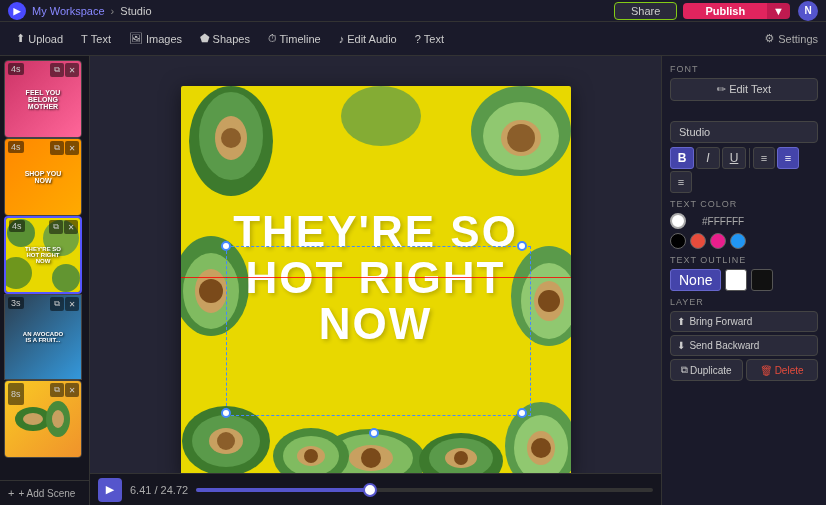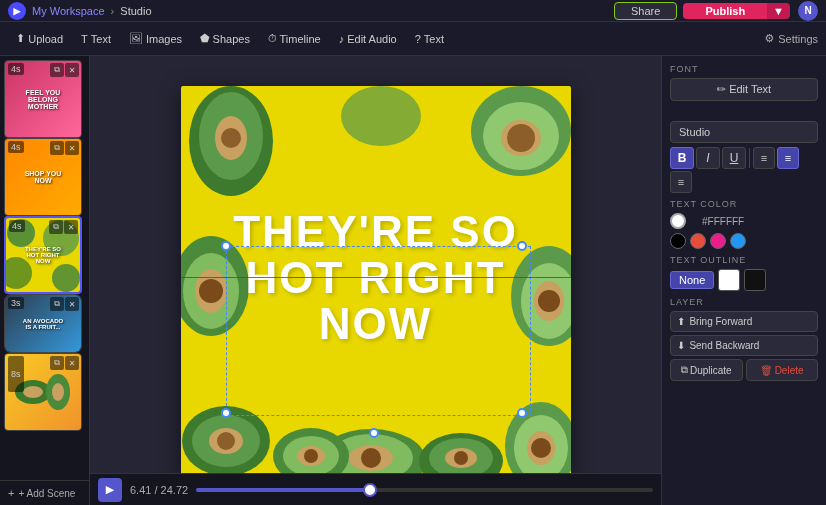--- a/index.html
+++ b/index.html
@@ -100,41 +100,41 @@
           </svg>
           <span style="color:white; font-size:6px; font-weight:bold; text-align:center; padding:2px; text-shadow:1px 1px 3px rgba(0,0,0,0.9); z-index:1; position:relative;">THEY'RE SO<br>HOT RIGHT<br>NOW</span>
         </div>
         <span style="position:absolute; top:2px; left:3px; font-size:9px; color:#ccc; background:rgba(0,0,0,0.5); padding:1px 3px; border-radius:2px;">4s</span>
         <div style="position:absolute; top:2px; right:2px; display:flex; gap:1px;">
           <button style="width:14px; height:14px; background:rgba(0,0,0,0.5); border:none; color:#ccc; border-radius:2px; cursor:pointer; font-size:8px;">⧉</button>
           <button style="width:14px; height:14px; background:rgba(0,0,0,0.5); border:none; color:#ccc; border-radius:2px; cursor:pointer; font-size:8px;">✕</button>
         </div>
       </div>
 
-      <div style="position:relative; width:78px; height:59px; border-radius:7px; overflow:hidden; cursor:pointer; border:1px solid #444; flex-shrink:0;">
+      <div style="position:relative; width:78px; height:86px; border-radius:0; overflow:hidden; cursor:pointer; border:1px solid #444; flex-shrink:0;">
         <div style="width:100%; height:100%; background:linear-gradient(135deg, #2c3e50, #3498db); display:flex; align-items:center; justify-content:center;">
           <span style="color:white; font-size:6px; font-weight:bold; text-align:center; padding:2px; text-shadow:1px 1px 2px rgba(0,0,0,0.8);">AN AVOCADO<br>IS A FRUIT...</span>
         </div>
         <span style="position:absolute; top:2px; left:3px; font-size:9px; color:#ccc; background:rgba(0,0,0,0.5); padding:1px 3px; border-radius:2px;">3s</span>
         <div style="position:absolute; top:2px; right:2px; display:flex; gap:1px;">
           <button style="width:14px; height:14px; background:rgba(0,0,0,0.5); border:none; color:#ccc; border-radius:2px; cursor:pointer; font-size:8px;">⧉</button>
           <button style="width:14px; height:14px; background:rgba(0,0,0,0.5); border:none; color:#ccc; border-radius:2px; cursor:pointer; font-size:8px;">✕</button>
         </div>
       </div>
 
       <div style="position:relative; width:78px; height:78px; border-radius:4px; overflow:hidden; cursor:pointer; border:1px solid #444; flex-shrink:0;">
         <div style="width:100%; height:100%; background:linear-gradient(135deg, #f9ca24, #f0932b); display:flex; align-items:center; justify-content:center;">
           <svg width="60" height="40" viewBox="0 0 60 40">
             <ellipse cx="20" cy="20" rx="18" ry="12" fill="#3a7a2a"></ellipse>
             <ellipse cx="20" cy="20" rx="10" ry="6" fill="#c8a060"></ellipse>
             <ellipse cx="45" cy="20" rx="12" ry="18" fill="#4a8a3a"></ellipse>
             <ellipse cx="45" cy="20" rx="6" ry="9" fill="#c8a060"></ellipse>
           </svg>
         </div>
-        <span style="position:absolute; top:2px; left:3px; font-size:9px; color:#ccc; background:rgba(0,0,0,0.5); padding:13px 3px; border-radius:2px;">8s</span>
+        <span style="position:absolute; top:2px; left:3px; font-size:9px; color:#ccc; background:rgba(0,0,0,0.5); padding:6px 3px; border-radius:2px;">8s</span>
         <div style="position:absolute; top:2px; right:2px; display:flex; gap:1px;">
           <button style="width:14px; height:14px; background:rgba(0,0,0,0.5); border:none; color:#ccc; border-radius:2px; cursor:pointer; font-size:8px;">⧉</button>
           <button style="width:14px; height:14px; background:rgba(0,0,0,0.5); border:none; color:#ccc; border-radius:2px; cursor:pointer; font-size:8px;">✕</button>
         </div>
       </div>
 
     </div>
 
     <div style="display:flex; align-items:center; gap:4px; padding:6px 8px; color:#aaa; cursor:pointer; font-size:11px; border-top:1px solid #333;">
       <span>+</span>
@@ -259,21 +259,21 @@
         <div style="width:16px; height:16px; border-radius:50%; background:#000; border:1px solid #666; cursor:pointer;"></div>
         <div style="width:16px; height:16px; border-radius:50%; background:#e74c3c; border:1px solid #666; cursor:pointer;"></div>
         <div style="width:16px; height:16px; border-radius:50%; background:#e91e8c; border:1px solid #666; cursor:pointer;"></div>
         <div style="width:16px; height:16px; border-radius:50%; background:#2196f3; border:1px solid #666; cursor:pointer;"></div>
       </div>
     </div>
 
     <div>
       <div style="font-size:9px; color:#888; letter-spacing:1px; text-transform:uppercase; margin-bottom:4px;">TEXT OUTLINE</div>
       <div style="display:flex; gap:4px; align-items:center;">
-        <button style="background:#4444aa; border:1px solid #6666cc; color:#fff; padding:2px 8px; border-radius:3px; cursor:pointer; font-size:11px;">None</button>
+        <button style="background:#4444aa; border:1px solid #6666cc; color:#fff; padding:2px 8px; border-radius:3px; cursor:pointer; font-size:14px;">None</button>
         <div style="width:22px; height:22px; background:#fff; border-radius:3px; cursor:pointer; border:1px solid #555;"></div>
         <div style="width:22px; height:22px; background:#111; border-radius:3px; cursor:pointer; border:1px solid #555;"></div>
       </div>
     </div>
 
 
     <div>
       <div style="font-size:9px; color:#888; letter-spacing:1px; text-transform:uppercase; margin-bottom:4px;">LAYER</div>
       <button style="background:#2a2a3a; border:1px solid #444; color:#ccc; padding:4px 6px; border-radius:4px; cursor:pointer; font-size:10px; display:flex; align-items:center; gap:4px; width:100%; margin-bottom:3px;">
         <span>⬆</span>

